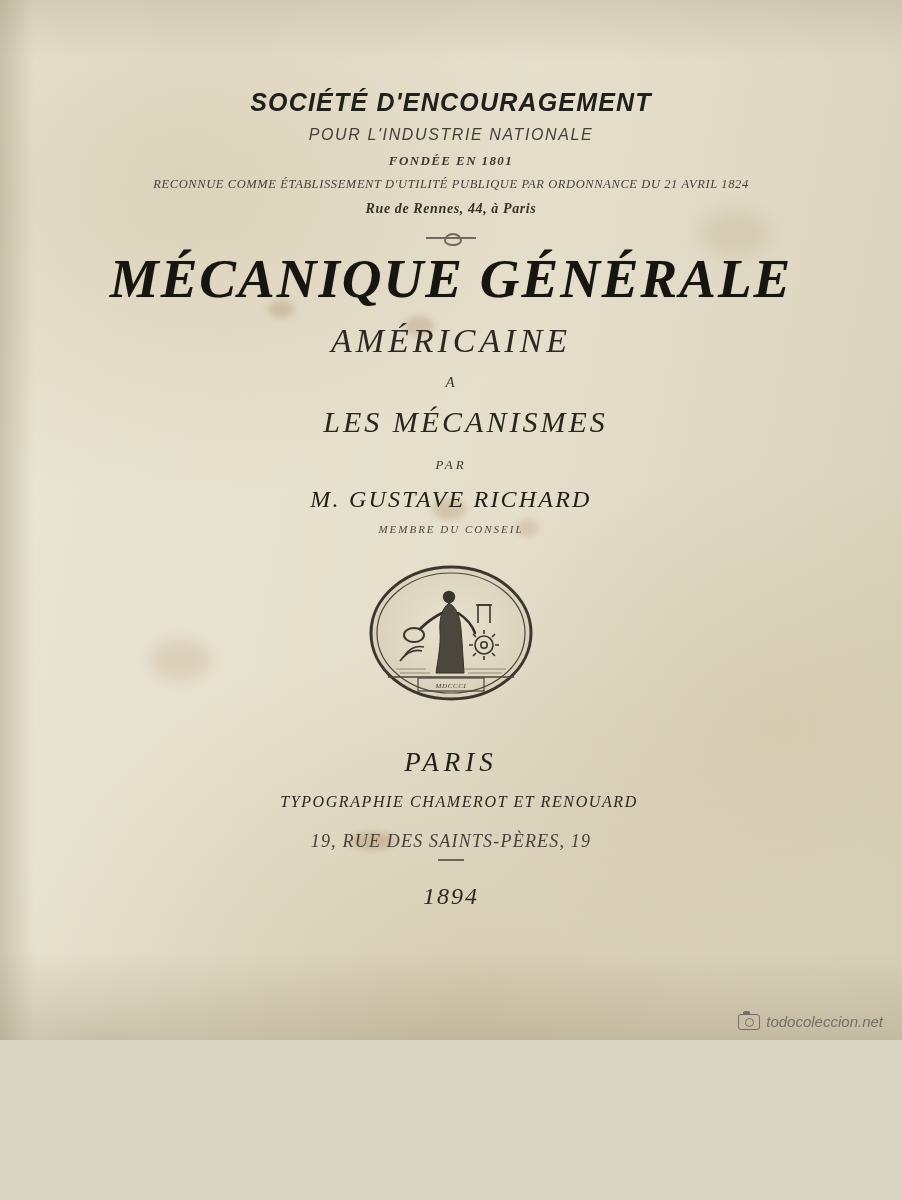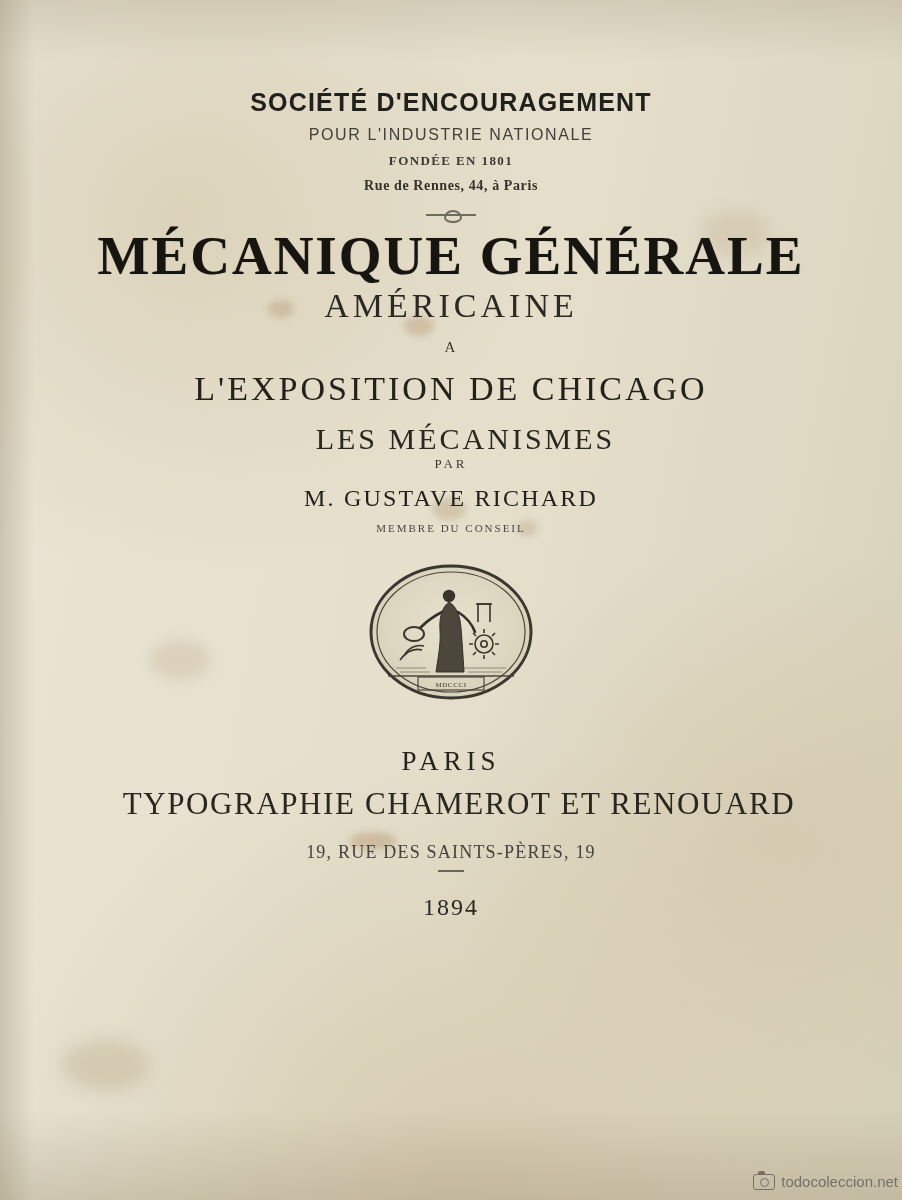--- a/index.html
+++ b/index.html
@@ -11,27 +11,28 @@
     height: 1200px;
     overflow: hidden;
     background: #d9d4c4;
     font-family: "Liberation Serif", serif;
   }
 
   
   .page {
     position: relative;
     width: 902px;
-    height: 1200px;
+    height: 1040px;
     background:
       radial-gradient(ellipse 70% 50% at 20% 18%, rgba(206,192,160,0.45), rgba(206,192,160,0) 60%),
       radial-gradient(ellipse 60% 40% at 85% 70%, rgba(203,188,156,0.42), rgba(203,188,156,0) 62%),
       radial-gradient(ellipse 80% 60% at 50% 100%, rgba(199,184,150,0.5), rgba(199,184,150,0) 65%),
       linear-gradient(100deg, #e9e4d4 0%, #e7e1cf 30%, #e4decb 55%, #ded7c2 80%, #d6cfb8 100%);
     overflow: hidden;
+    font-style: italic;
   }
 
   
   .gutter-left {
     position: absolute;
     left: 0; top: 0;
     width: 34px; height: 100%;
     background: linear-gradient(90deg, rgba(150,138,110,0.35), rgba(150,138,110,0.0));
     pointer-events: none;
   }
@@ -139,20 +140,21 @@
   .title-main {
     margin-top: 4px;
     font-family: "Liberation Serif", serif;
     font-weight: bold;
     font-size: 55px;
     letter-spacing: 2px;
     color: #17150f;
     text-shadow: 0 0 1px rgba(0,0,0,0.25);
   }
   .title-american {
+    margin-top: 12px;
     font-family: "Liberation Serif", serif;
     font-size: 34px;
     letter-spacing: 4px;
     color: #2c2923;
   }
   .title-a {
     margin-top: 14px;
     font-family: "Liberation Serif", serif;
     font-size: 15px;
     letter-spacing: 2px;
@@ -167,20 +169,21 @@
   }
   .title-mechanisms {
     margin-top: 14px;
     font-family: "Liberation Serif", serif;
     font-size: 30px;
     letter-spacing: 3px;
     color: #2a2720;
     padding-left: 29px;
   }
   .byline-par {
+    margin-top: 18px;
     font-family: "Liberation Serif", serif;
     font-size: 13px;
     letter-spacing: 3px;
     color: #3c392f;
   }
   .author {
     margin-top: 13px;
     font-family: "Liberation Serif", serif;
     font-size: 24px;
     letter-spacing: 2.2px;
@@ -209,23 +212,23 @@
 
   
   .imprint-city {
     margin-top: 34px;
     font-family: "Liberation Serif", serif;
     font-size: 27px;
     letter-spacing: 5px;
     color: #26231d;
   }
   .imprint-printer {
-    margin-top: 9px;
-    font-family: "Liberation Serif", serif;
-    font-size: 31px;
+    margin-top: 15px;
+    font-family: "Liberation Serif", serif;
+    font-size: 16px;
     letter-spacing: 1.6px;
     color: #2a2721;
     padding-left: 16px;
   }
   .imprint-address {
     margin-top: 20px;
     font-family: "Liberation Serif", serif;
     font-size: 18px;
     letter-spacing: 1.2px;
     color: #46423a;
@@ -240,21 +243,21 @@
     margin-top: 22px;
     font-family: "Liberation Serif", serif;
     font-size: 24px;
     letter-spacing: 2px;
     color: #2b2822;
   }
 
   
   .watermark {
     position: absolute;
-    right: 4px;
+    right: 19px;
     bottom: 10px;
     display: flex;
     align-items: center;
     gap: 6px;
     font-family: "Liberation Sans", sans-serif;
     font-size: 15px;
     color: #6d6a63;
     opacity: .92;
   }
   .wm-cam {
@@ -297,28 +300,28 @@
   <div class="stain" style="left:350px;top:832px;width:46px;height:18px;background:rgba(166,130,86,0.34);filter:blur(3px);"></div>
   <div class="stain" style="left:150px;top:640px;width:60px;height:40px;background:rgba(176,152,112,0.22);filter:blur(7px);"></div>
   <div class="stain" style="left:700px;top:210px;width:70px;height:46px;background:rgba(176,152,112,0.20);filter:blur(8px);"></div>
   <div class="stain" style="left:60px;top:1040px;width:90px;height:50px;background:rgba(168,146,108,0.26);filter:blur(9px);"></div>
 
   <div class="content">
 
     <div class="society-name">SOCIÉTÉ D'ENCOURAGEMENT</div>
     <div class="society-sub">POUR L'INDUSTRIE NATIONALE</div>
     <div class="society-founded">FONDÉE EN 1801</div>
+    <div class="society-decree">RECONNUE COMME ÉTABLISSEMENT D'UTILITÉ PUBLIQUE PAR ORDONNANCE DU 21 AVRIL 1824</div>
     <div class="society-address">Rue de Rennes, 44, à Paris</div>
 
     <div class="rule-ornament"></div>
 
     <div class="title-main">MÉCANIQUE GÉNÉRALE</div>
     <div class="title-american">AMÉRICAINE</div>
     <div class="title-a">A</div>
-    <div class="title-expo">L'EXPOSITION DE CHICAGO</div>
     <div class="title-mechanisms">LES MÉCANISMES</div>
 
     <div class="byline-par">PAR</div>
     <div class="author">M. GUSTAVE RICHARD</div>
     <div class="author-role">MEMBRE DU CONSEIL</div>
 
     <div class="emblem-wrap">
       <svg class="emblem" width="190" height="152" viewBox="0 0 190 152">
         <defs>
           <radialGradient id="sealbg" cx="50%" cy="45%" r="60%">

